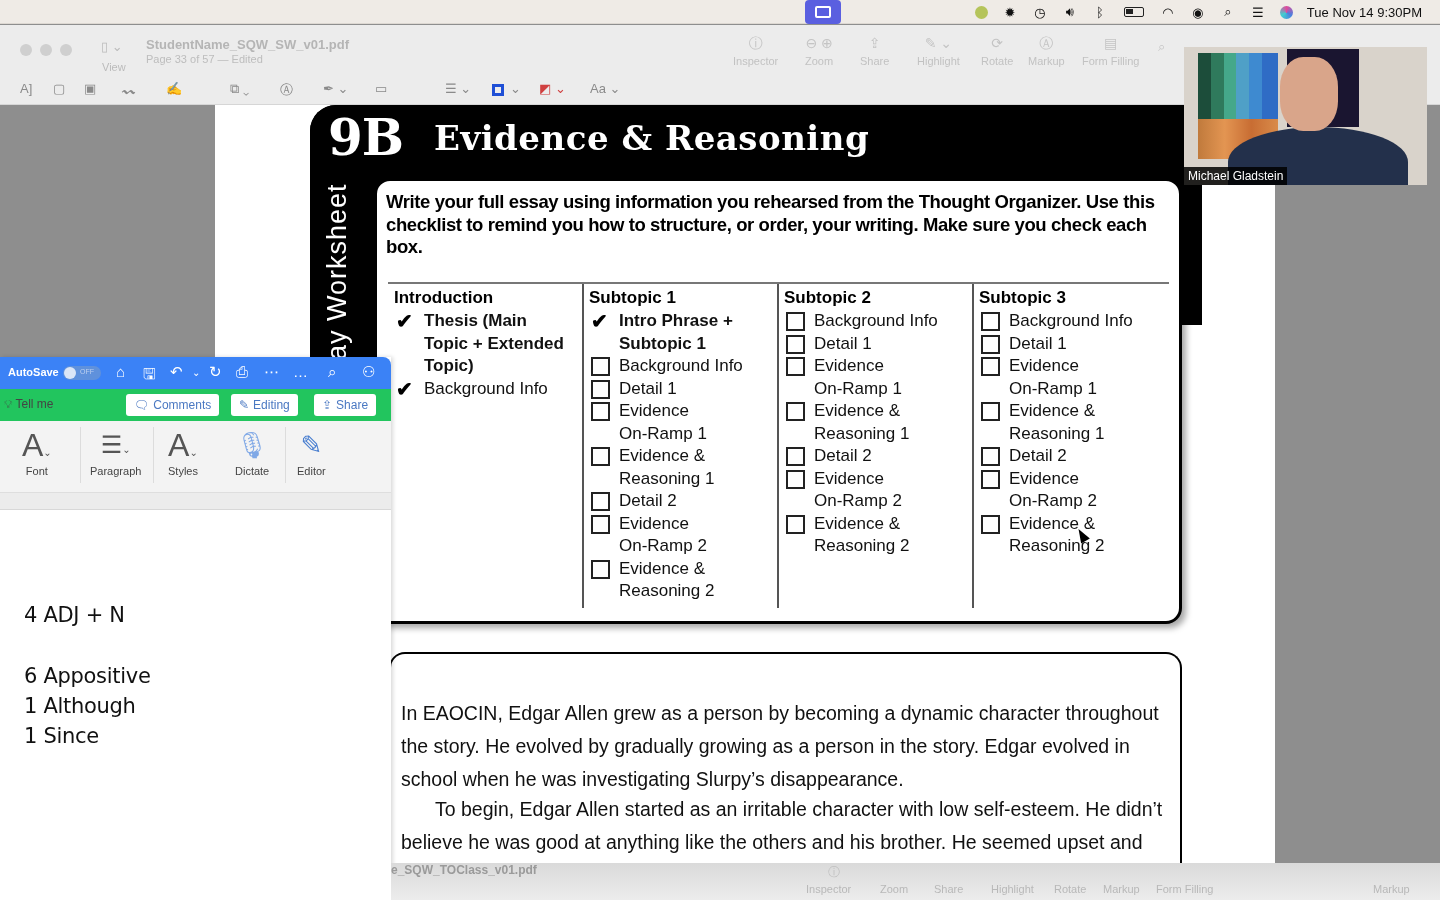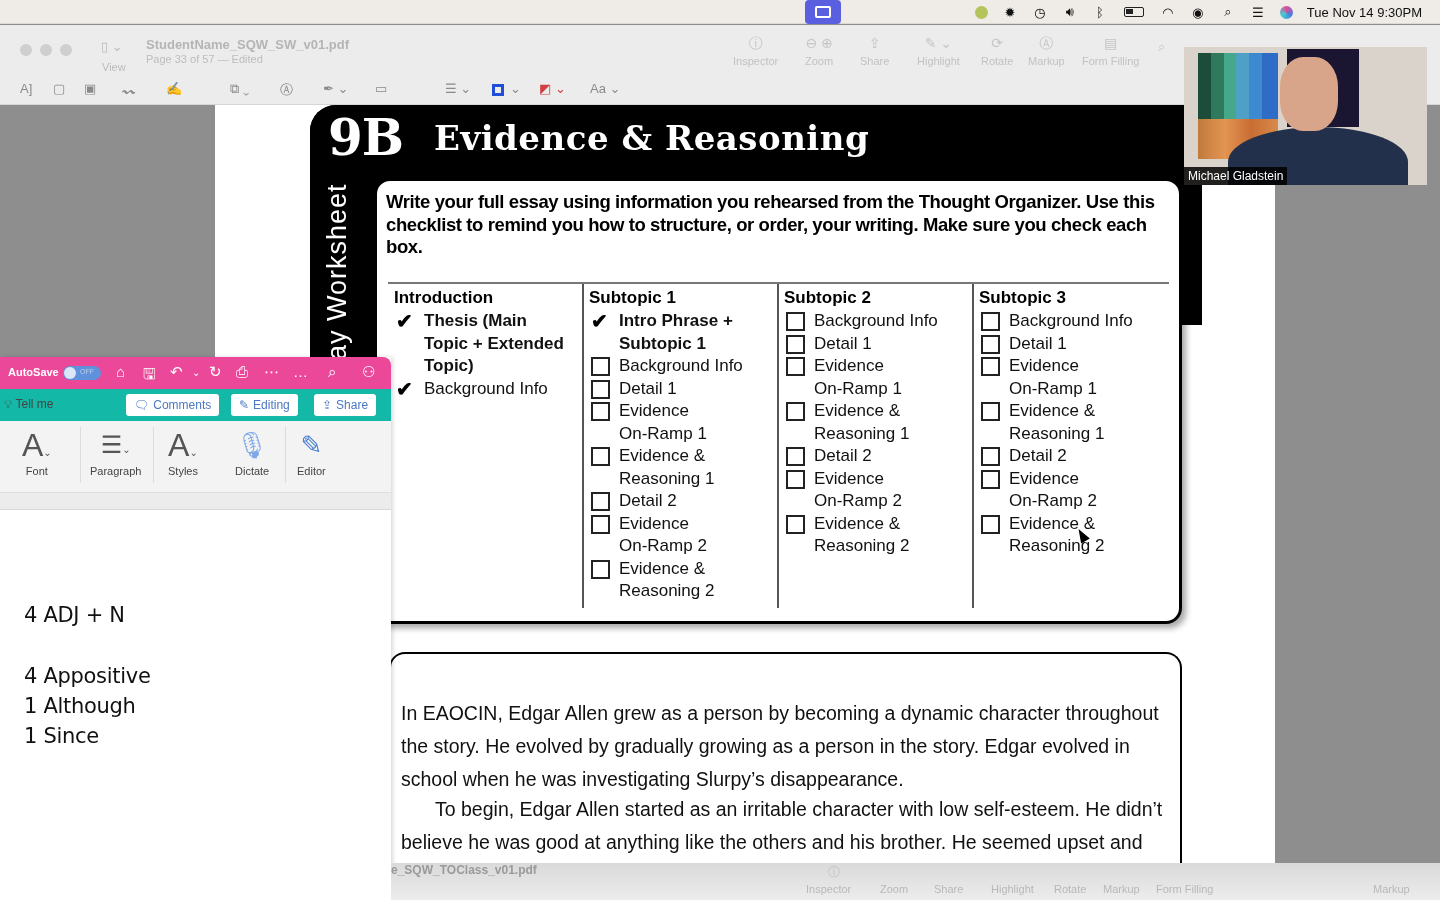--- a/index.html
+++ b/index.html
@@ -52,27 +52,27 @@
   #webcam { position: absolute; left: 1184px; top: 47px; width: 243px; height: 138px; overflow: hidden; background: #d9d3cb; }
   .pencils { position: absolute; left: 14px; top: 6px; width: 80px; height: 106px; background: linear-gradient(90deg,#1c4d3a 0 16%,#2f7a5c 16% 32%,#45a88a 32% 48%,#4fa0c7 48% 64%,#3e8ad0 64% 80%,#2f6cc5 80% 100%); }
   .pencils::after { content: ""; position: absolute; left: 0; bottom: 0; width: 100%; height: 40px; background: linear-gradient(90deg,#c07a3c,#e39552,#c86d33,#d98b4a); }
   .poster { position: absolute; left: 103px; top: 2px; width: 72px; height: 78px; background: #1a1530; }
   .person-head { position: absolute; left: 96px; top: 10px; width: 58px; height: 74px; background: #d9a58a; border-radius: 40%; }
   .person-body { position: absolute; left: 44px; top: 80px; width: 180px; height: 70px; background: #23304b; border-radius: 50% 50% 0 0; }
   .cam-name { position: absolute; left: 0; bottom: 0; background: rgba(0,0,0,0.85); color: #fff; font-size: 12px; padding: 2px 4px; }
 
   
   #word { position: absolute; left: 0; top: 357px; width: 391px; height: 543px; background: #fff; box-shadow: 2px 0 4px rgba(0,0,0,0.15); }
-  #word-title { position: absolute; left: 0; top: 0; width: 391px; height: 32px; background: #ec4899; border-top-right-radius: 8px; }
+  #word-title { position: absolute; left: 0; top: 0; width: 391px; height: 32px; background: #3b82f6; border-top-right-radius: 8px; }
   .autosave { position: absolute; left: 8px; top: 9px; font-size: 11px; color: #fff; font-weight: bold; }
   .toggle { position: absolute; left: 63px; top: 9px; width: 38px; height: 14px; border-radius: 7px; background: #5f91dc; }
   .toggle::before { content: ""; position: absolute; left: 1px; top: 1px; width: 12px; height: 12px; border-radius: 50%; background: #dbe6f7; }
   .toggle span { position: absolute; left: 17px; top: 2px; font-size: 7px; color: #bcd0f0; }
   .wt-ico { position: absolute; top: 6px; color: #fff; font-size: 15px; }
-  #word-ribbon-tabs { position: absolute; left: 0; top: 32px; width: 391px; height: 32px; background: #14b8a6; }
+  #word-ribbon-tabs { position: absolute; left: 0; top: 32px; width: 391px; height: 32px; background: #22c55e; }
   .tellme { position: absolute; left: 4px; top: 8px; font-size: 12px; color: #444; }
   .rb-btn { position: absolute; top: 5px; height: 22px; background: #fff; font-size: 12px; color: #4a78c2; display: flex; align-items: center; padding: 0 8px; gap: 4px; border-radius: 3px; }
   #word-ribbon { position: absolute; left: 0; top: 64px; width: 391px; height: 72px; background: #f3f3f3; border-bottom: 1px solid #dedede; }
   .rg { position: absolute; top: 4px; display: flex; flex-direction: column; align-items: center; font-size: 11px; color: #444; }
   .rg .gl { height: 40px; font-size: 32px; color: #555; line-height: 40px; }
   .rsep { position: absolute; top: 6px; width: 1px; height: 56px; background: #dcdcdc; }
   #word-strip { position: absolute; left: 0; top: 136px; width: 391px; height: 17px; background: #ececec; border-bottom: 1px solid #d8d8d8; }
   .word-line { position: absolute; left: 24px; font-size: 21px; color: #111; font-family: "DejaVu Sans", sans-serif; letter-spacing: -0.3px; }
 
   
@@ -288,21 +288,21 @@
       </div>
     <div class="rsep" style="left:285px"></div>
     <div class="rg" style="left:297px">
         <span class="gl" style="color:#4a7fd0;font-size:26px">✎</span>
         <span>Editor</span>
       </div>
   </div>
   <div id="word-strip"></div>
 
   <span class="word-line" style="top:246px">4 ADJ + N</span>
-  <span class="word-line" style="top:307px">4 Appositive</span>
+  <span class="word-line" style="top:307px">6 Appositive</span>
   <span class="word-line" style="top:337px">1 Although</span>
   <span class="word-line" style="top:367px">1 Since</span>
 </div>
 
 <div id="bottom-toolbar">
   <span class="bt-file">e_SQW_TOClass_v01.pdf</span>
   <span class="bt-ico" style="left:437px">ⓘ</span>
   <span class="bt-item" style="left:415px">Inspector</span>
   <span class="bt-item" style="left:489px">Zoom</span>
   <span class="bt-item" style="left:543px">Share</span>

